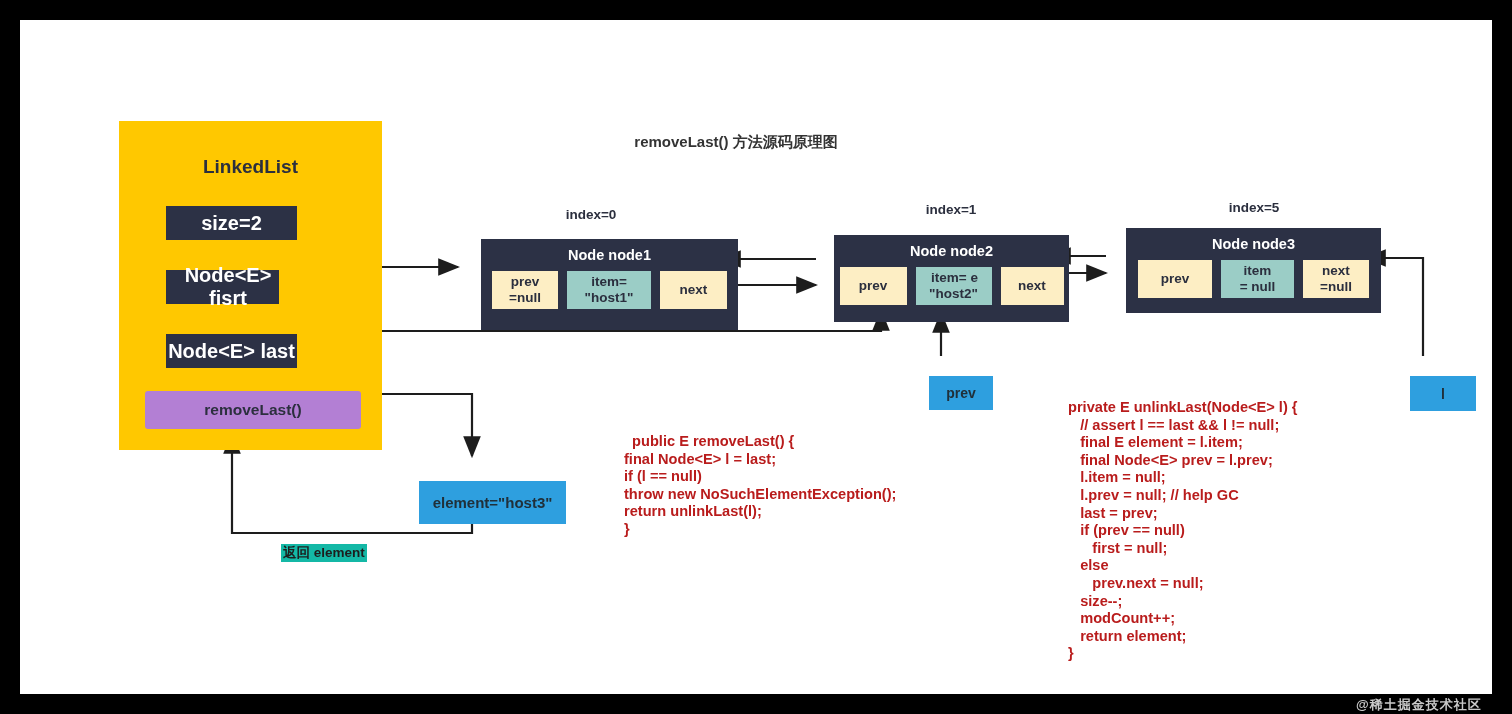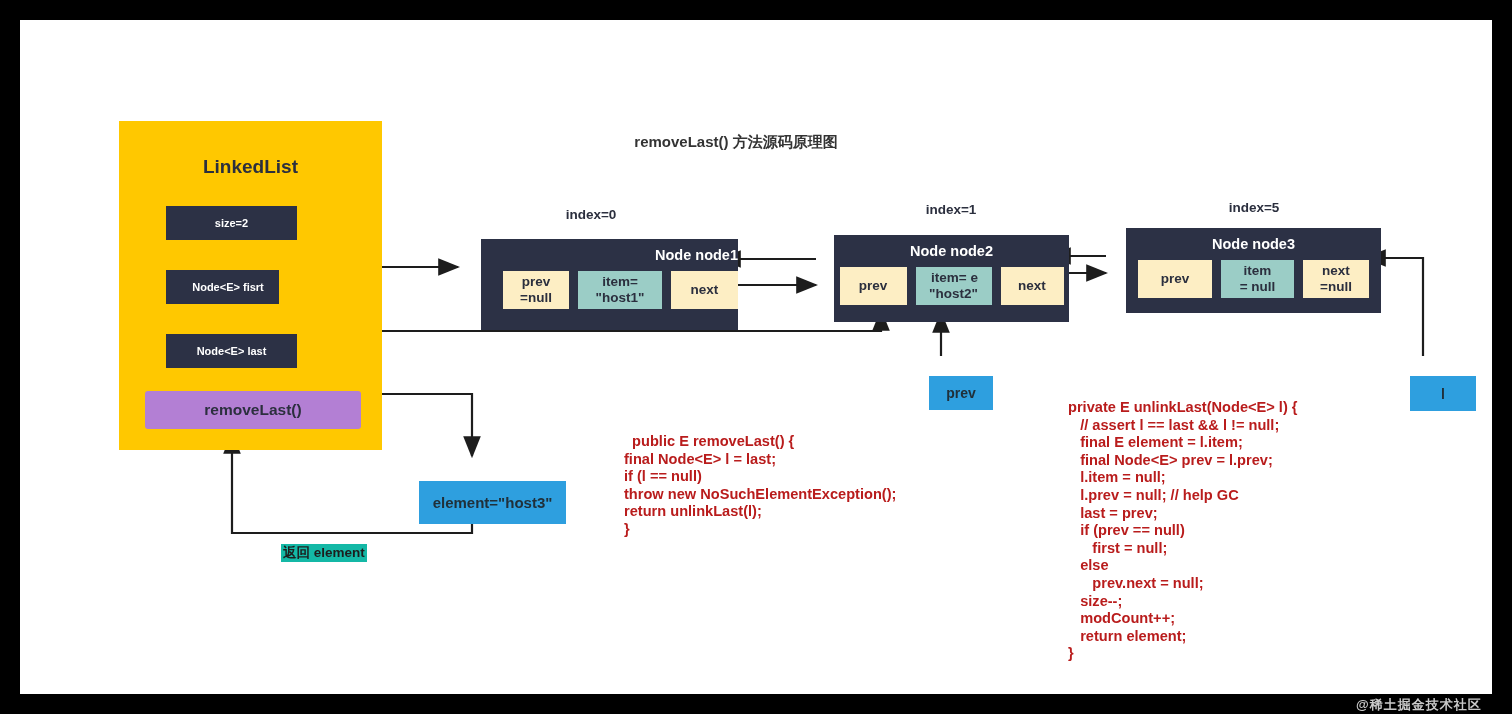--- a/index.html
+++ b/index.html
@@ -14,42 +14,42 @@
     box-sizing:border-box;
     outline:0;
   }
   #frame-inner{position:absolute;left:0;top:0;width:100%;height:100%;}
 
   .abs{position:absolute;box-sizing:border-box;}
 
   
   #ll-panel{left:93px;top:95px;width:263px;height:329px;background:#ffc800;}
   #ll-title{left:93px;top:130px;width:263px;text-align:center;font-size:19px;font-weight:bold;color:#2b2f3e;}
-  .ll-field{background:#2c3145;color:#fff;font-weight:bold;font-size:11px;
+  .ll-field{background:#2c3145;color:#fff;font-weight:bold;font-size:20px;
             display:flex;align-items:center;justify-content:center;text-align:center;}
   #ll-size{left:140px;top:180px;width:131px;height:34px;}
   #ll-first{left:140px;top:244px;width:113px;height:34px;padding-left:11px;}
   #ll-last{left:140px;top:308px;width:131px;height:34px;}
   #ll-remove{left:119px;top:365px;width:216px;height:38px;background:#b37fd4;color:#2b2f3e;
              font-weight:bold;font-size:15.5px;border-radius:3px;
              display:flex;align-items:center;justify-content:center;}
 
   
   #diagram-title{left:560px;top:107px;width:300px;text-align:center;font-size:15px;font-weight:bold;color:#333;}
 
   
   .node-box{background:#2c3145;display:flex;flex-direction:column;align-items:center;}
   .node-title{color:#fff;font-weight:bold;font-size:14.5px;margin-top:8px;}
   .node-cells{display:flex;align-items:center;gap:9px;margin-top:8px;}
   .cell{background:#fdeec4;color:#2b2f3e;font-weight:bold;font-size:13.5px;
         display:flex;align-items:center;justify-content:center;text-align:center;line-height:1.15;}
   .cell.item{background:#9bcdc6;}
   .idx-label{font-size:13.5px;font-weight:bold;color:#2b2f3e;text-align:center;}
 
-  #node1{left:455px;top:213px;width:257px;height:91px;align-items:flex-end;}
+  #node1{left:455px;top:213px;width:257px;height:91px;}
   #node1 .cell{height:38px;}
   #idx0{left:495px;top:181px;width:140px;}
 
   #node2{left:808px;top:209px;width:235px;height:87px;}
   #node2 .cell{height:38px;}
   #idx1{left:855px;top:176px;width:140px;}
 
   #node3{left:1100px;top:202px;width:255px;height:85px;}
   #node3 .cell{height:38px;}
   #idx2{left:1158px;top:174px;width:140px;}

